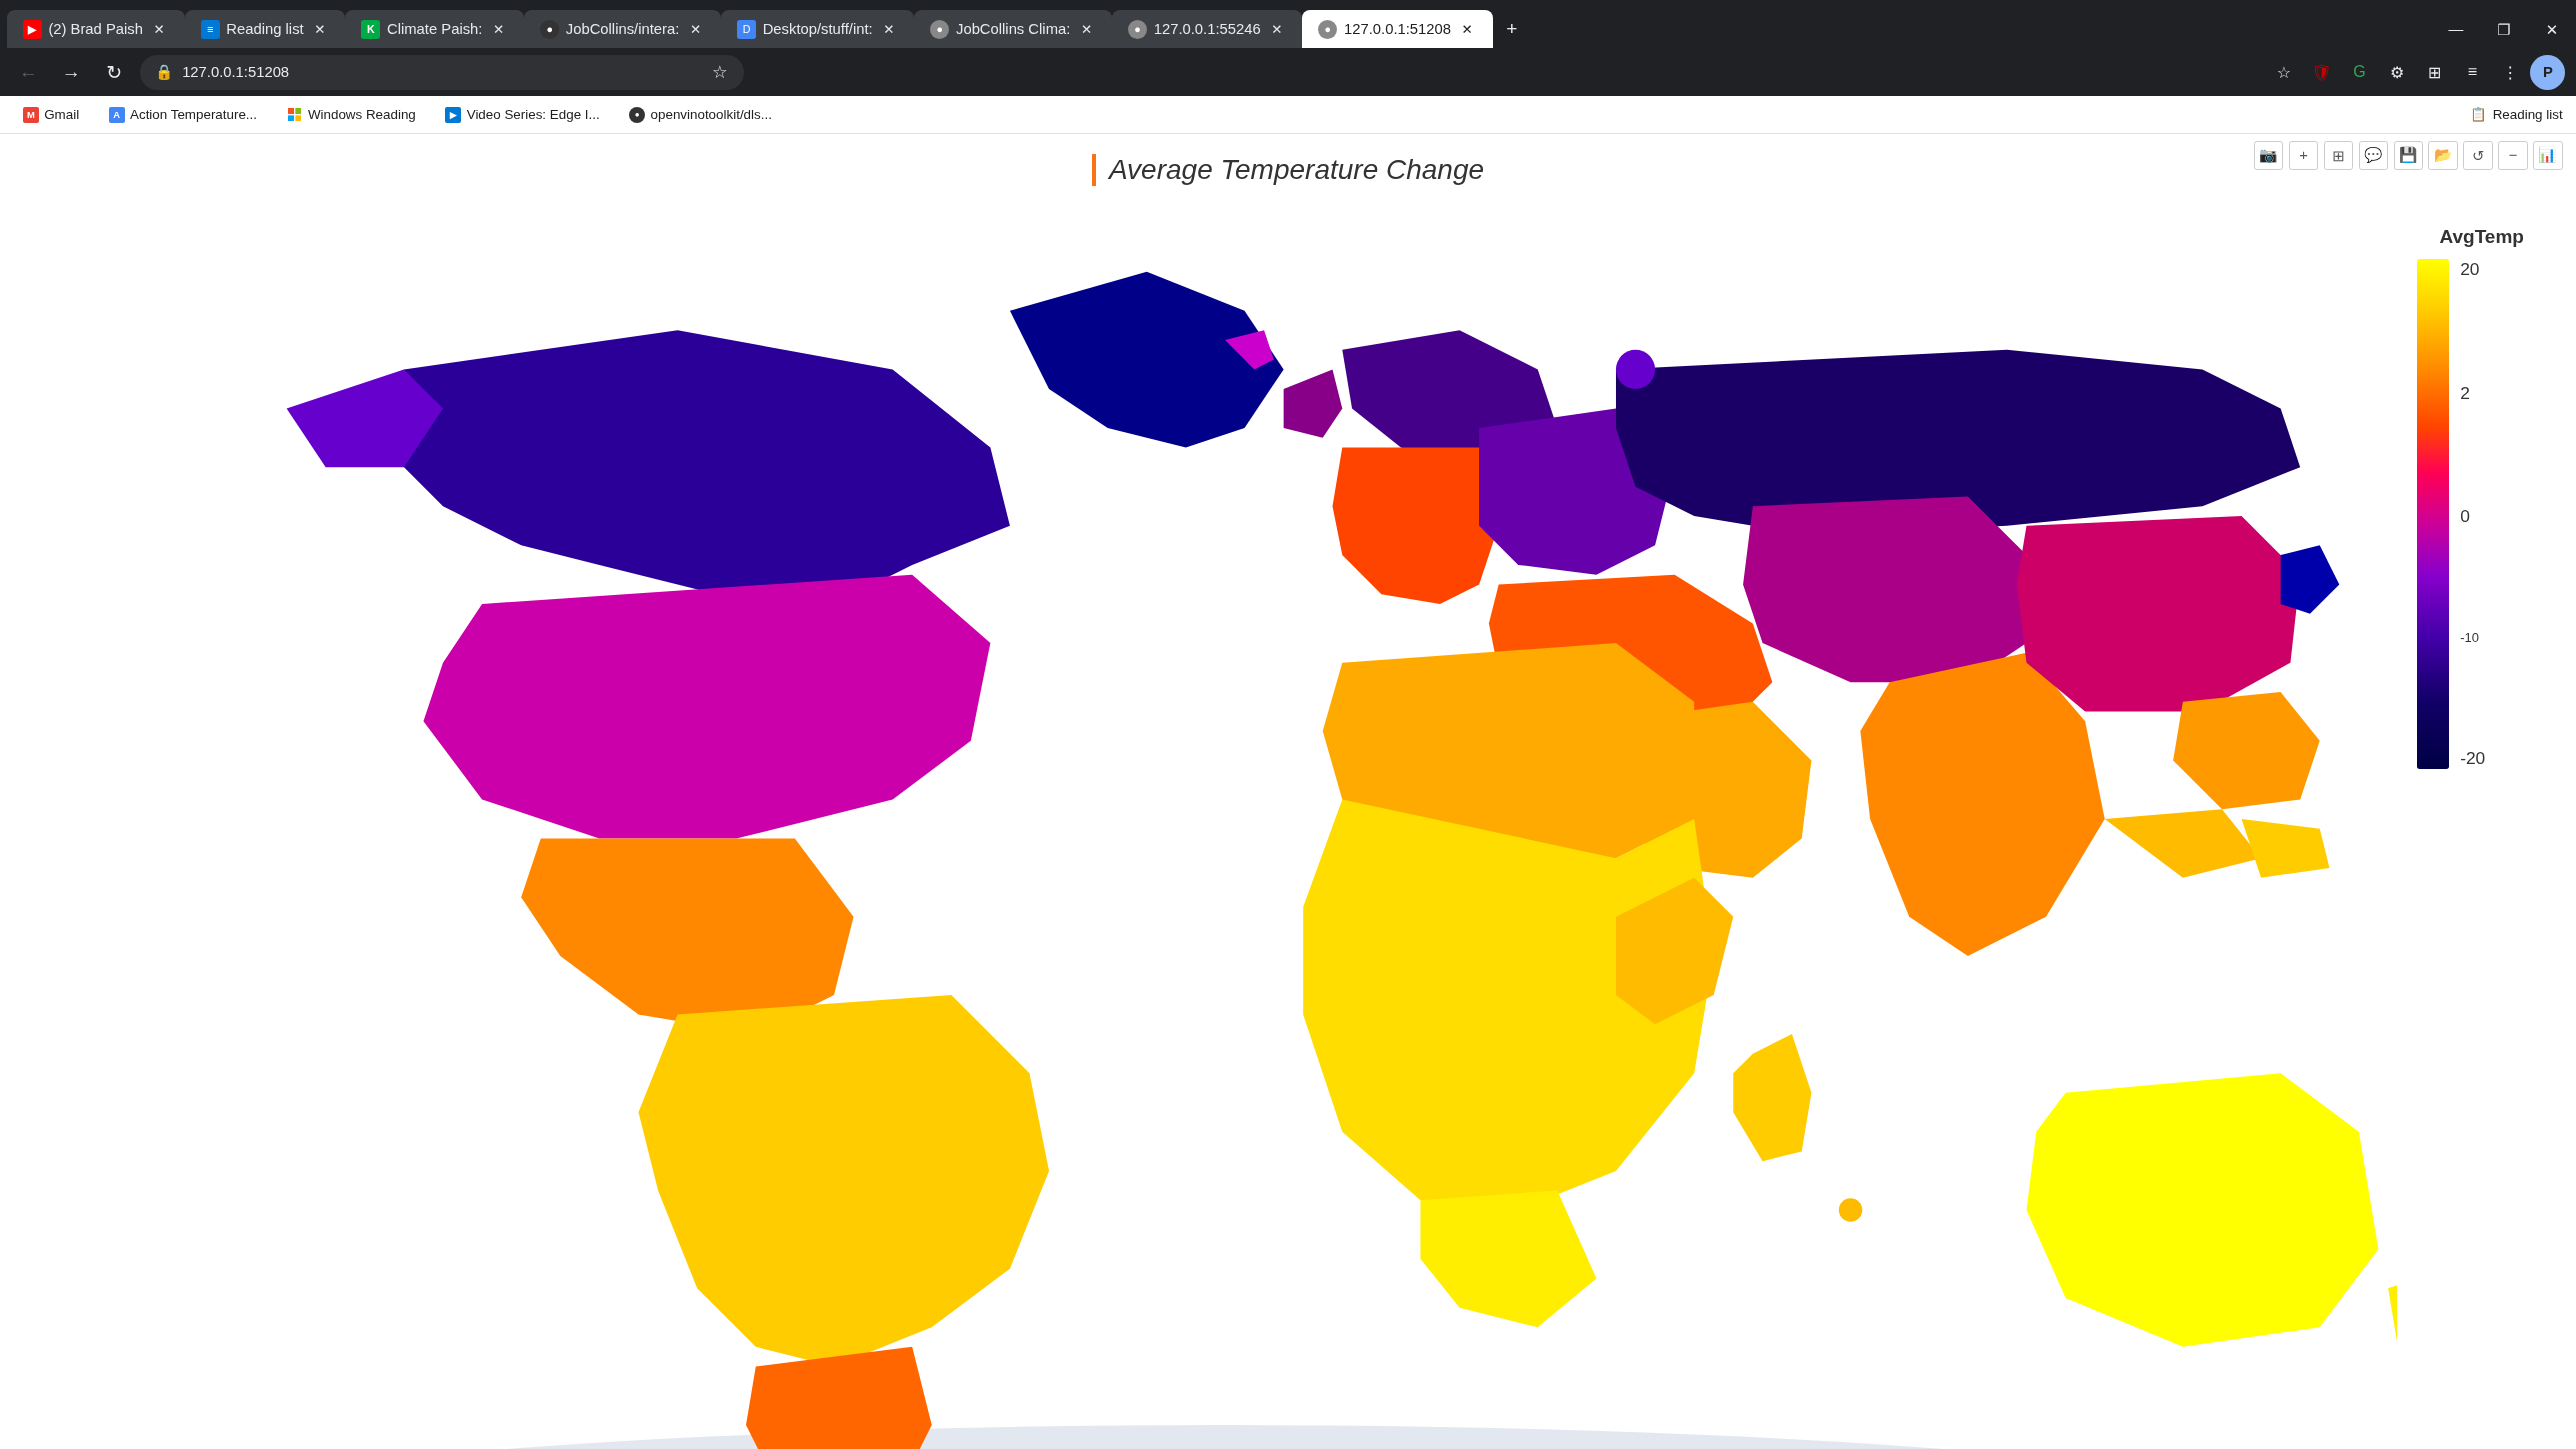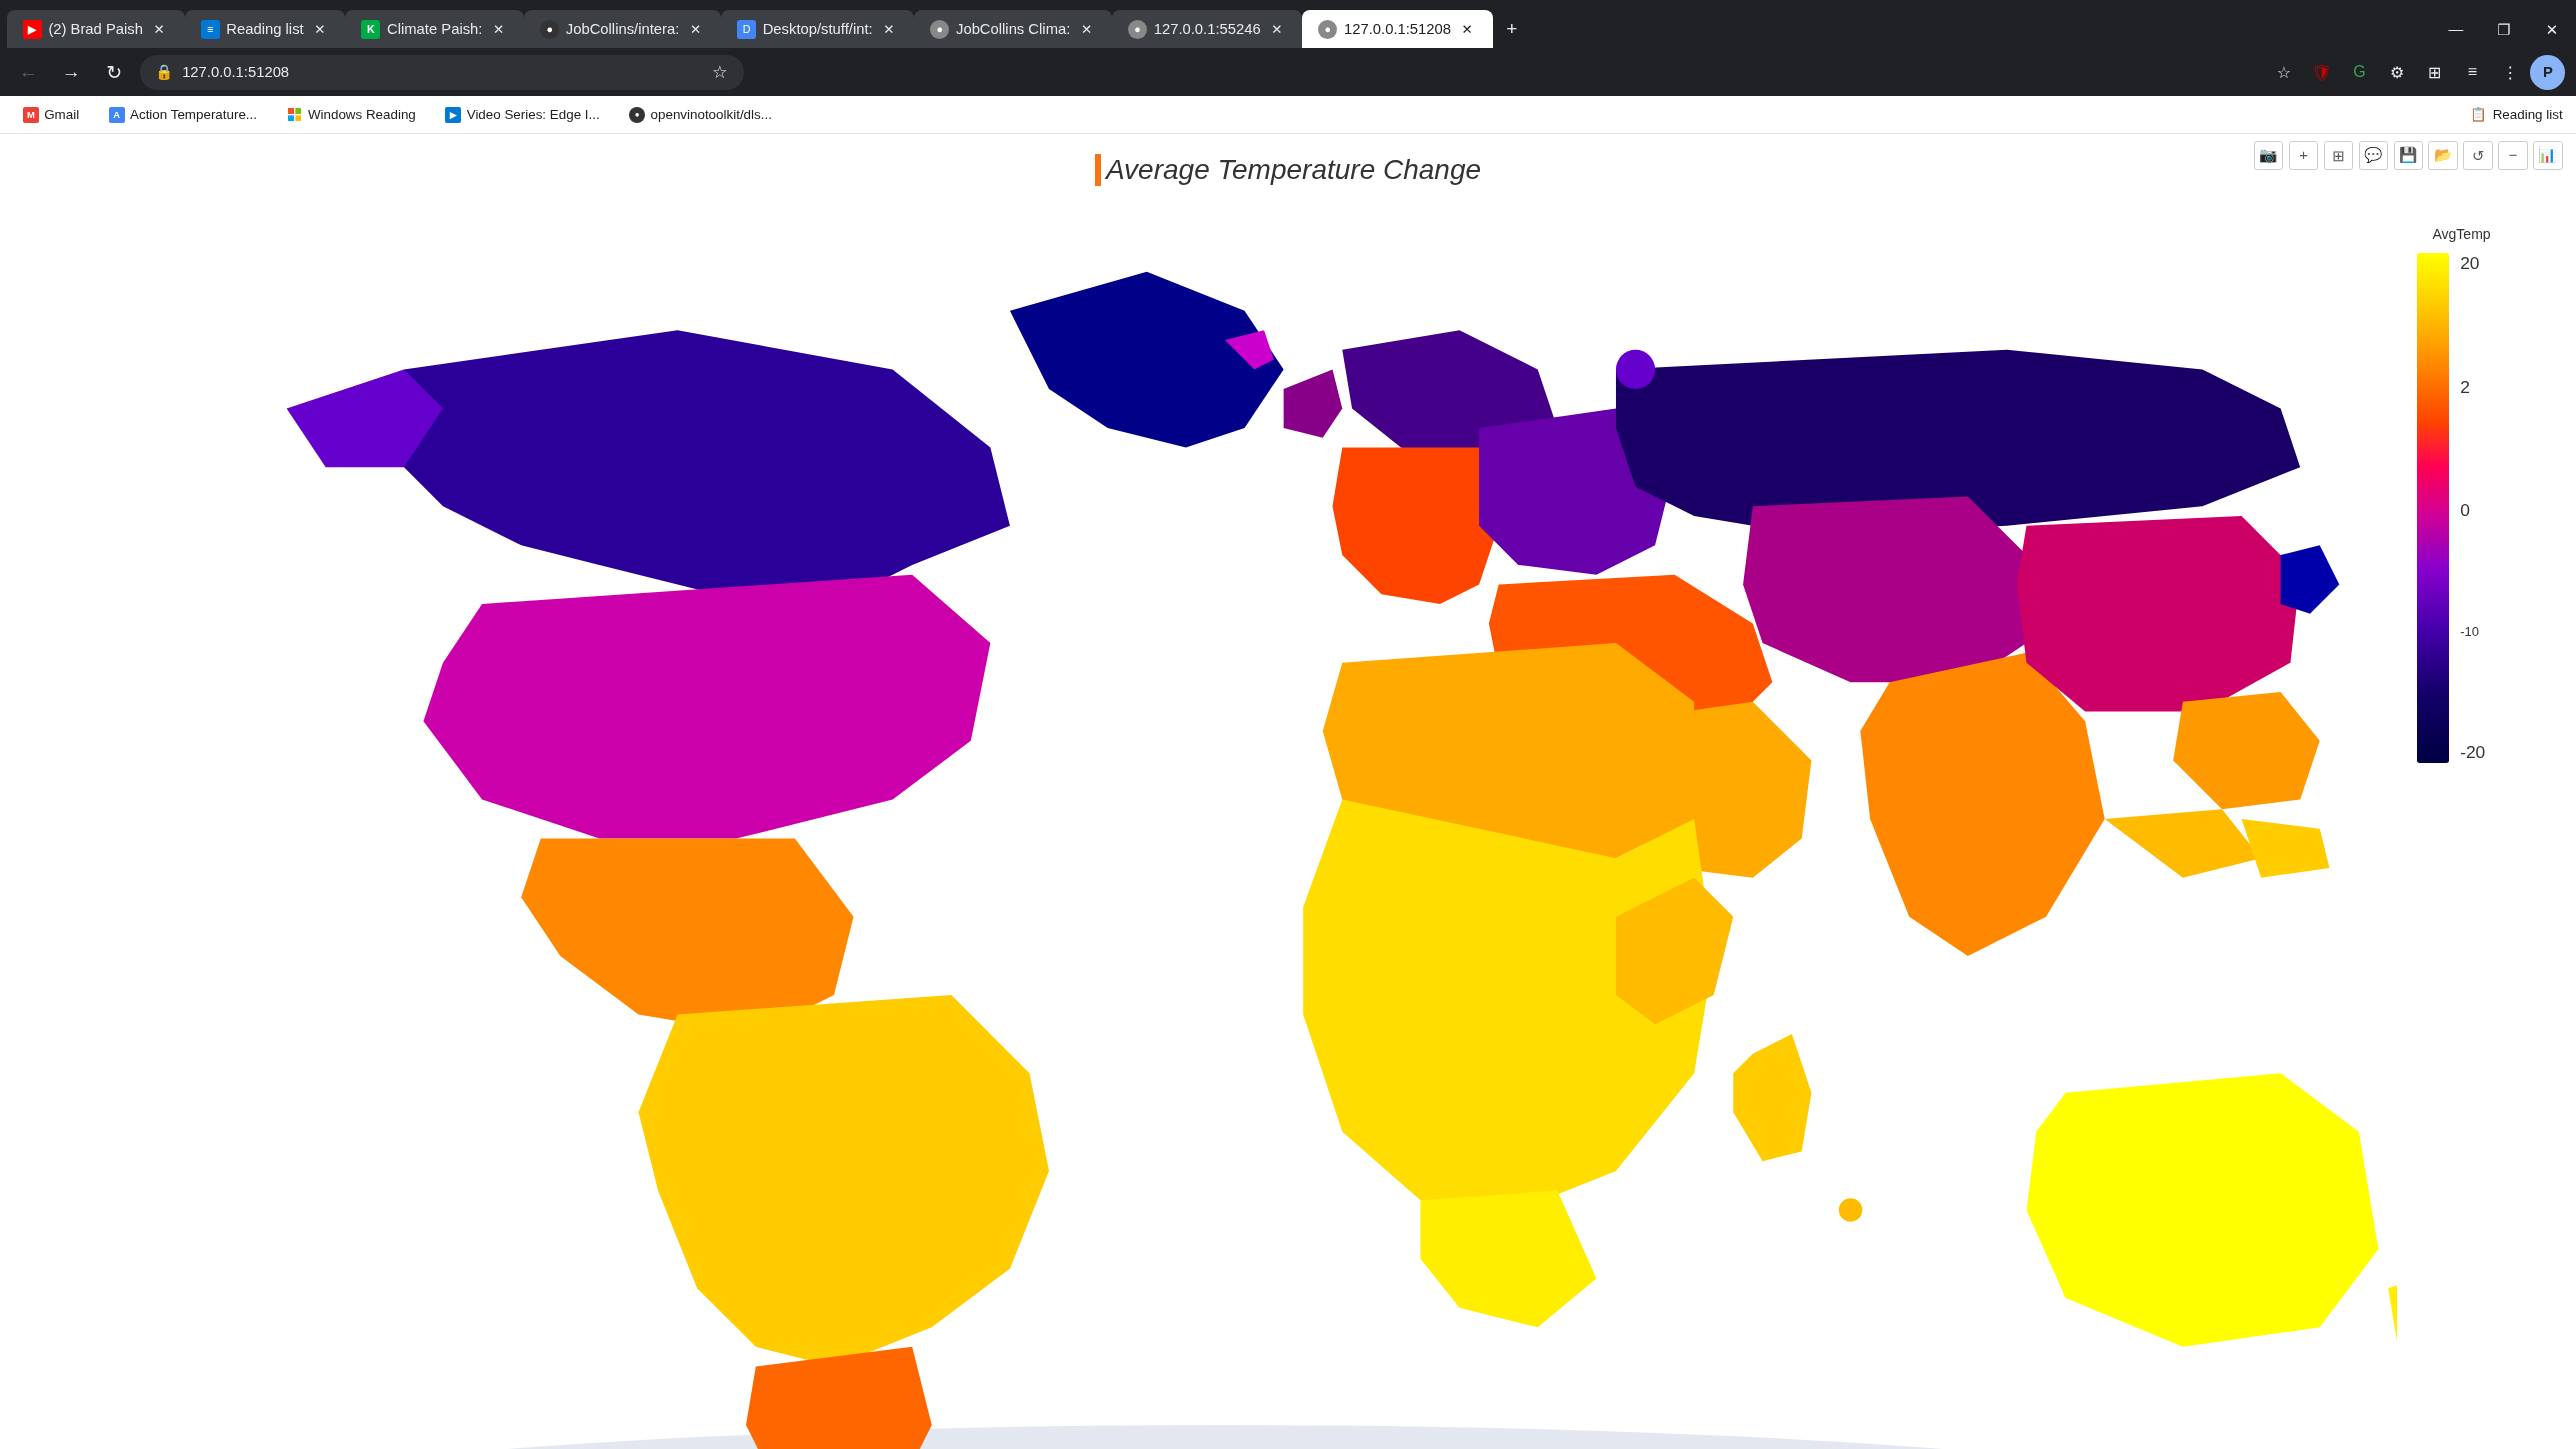--- a/index.html
+++ b/index.html
@@ -181,21 +181,21 @@
     <div class="plot-btn" title="Box Zoom">⊞</div>
     <div class="plot-btn" title="Comment">💬</div>
     <div class="plot-btn" title="Save">💾</div>
     <div class="plot-btn" title="Open">📂</div>
     <div class="plot-btn" title="Reset">↺</div>
     <div class="plot-btn" title="Zoom Out">−</div>
     <div class="plot-btn" title="Bar Chart">📊</div>
   </div>
 
   <div style="text-align:center; padding-top:20px;">
-    <span class="chart-title" style="font-size:28px; color:#333; font-style:italic; display:inline-block; border-left:6px solid #f97316; padding-left:5px;">Average Temperature Change</span>
+    <span class="chart-title" style="font-size:28px; color:#333; font-style:italic; display:inline-block; border-left:4px solid #f97316; padding-left:13px;">Average Temperature Change</span>
   </div>
 
   <div style="display:flex; flex-direction:row; width:96%; margin:0 auto; margin-top:13.4px; flex:1; gap:20px; align-items:flex-start;">
 
     <div style="flex:1; position:relative;">
       <svg viewBox="0 0 1200 700" style="width:100%; height:auto; display:block;">
 
         <ellipse cx="600" cy="670" rx="560" ry="50" fill="#c8d0e0" opacity="0.5"></ellipse>
 
         <path d="M180,80 L320,60 L430,80 L480,120 L490,160 L440,180 L400,200 L360,200 L320,190 L280,180 L240,170 L200,150 L170,120 Z" fill="#2b0099"></path>
@@ -253,21 +253,21 @@
         <path d="M1030,450 L1140,440 L1180,470 L1190,530 L1160,570 L1090,580 L1030,555 L1010,510 L1015,470 Z" fill="#ffff00"></path>
 
         <path d="M1195,550 L1210,545 L1215,575 L1200,580 Z" fill="#ffee00"></path>
 
         <circle cx="920" cy="510" r="6" fill="#ffbb00"></circle>
         <circle cx="810" cy="80" r="10" fill="#6600cc"></circle>
       </svg>
     </div>
 
     <div style="width:107px; display:flex; flex-direction:column; align-items:flex-start; padding-top:13.4px;">
-      <span style="font-size:14px; color:#333; margin-bottom:10.7px; margin-left:15px;">AvgTemp</span>
+      <span style="font-size:19px; color:#333; margin-bottom:10.7px; margin-left:22px;font-weight:bold;">AvgTemp</span>
       <div style="display:flex; gap:10.7px; align-items:stretch;">
         <div style="width:32px; height:510px; border-radius:2.7px; background: linear-gradient(to bottom, #ffff00 0%, #ffcc00 10%, #ff8800 22%, #ff4400 33%, #ff0055 42%, #cc0099 52%, #8800cc 62%, #4400aa 74%, #110066 87%, #000044 100%);"></div>
         <div style="display:flex; flex-direction:column; justify-content:space-between; height:510px;">
           <span style="font-size:17.4px; color:#333;">20</span>
           <span style="font-size:17.4px; color:#333;">2</span>
           <span style="font-size:17.4px; color:#333;">0</span>
           <span style="font-size:13px; color:#333;">-10</span>
           <span style="font-size:17.4px; color:#333;text-align:center;">-20</span>
         </div>
       </div>

